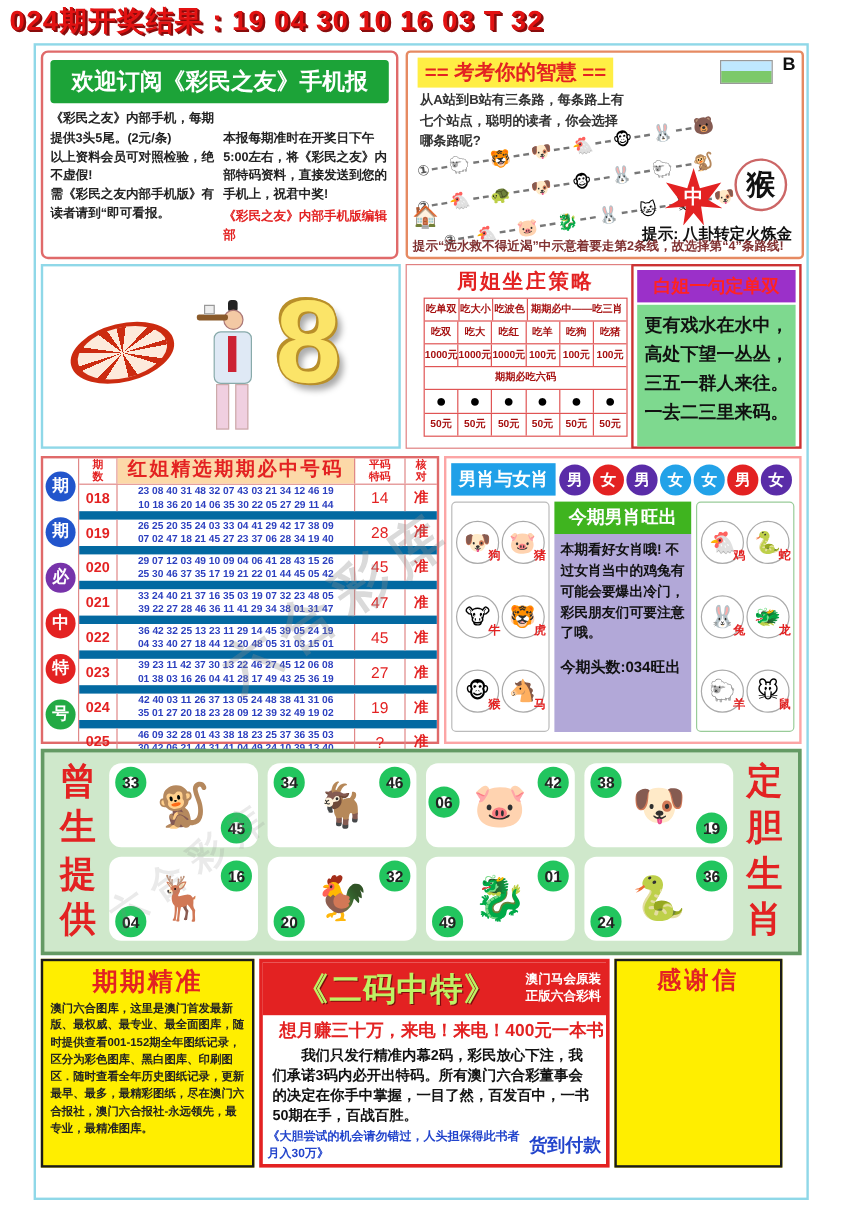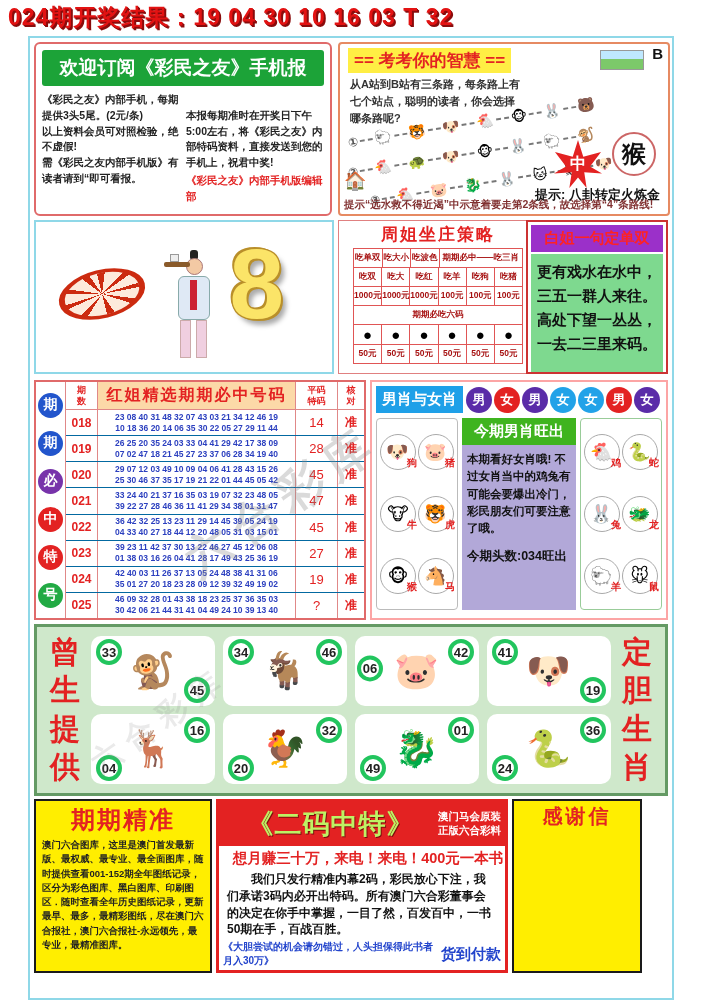--- a/index.html
+++ b/index.html
@@ -84,21 +84,21 @@
   .b-line { font-size:15px; font-weight:bold; color:#111; line-height:1.6; }
 
   
   .ntable { left:4px; top:342px; width:332px; height:240px; border:2px solid #e06a6a; }
   .n-strip { position:absolute; left:0; top:0; width:30px; height:100%; border-right:1px solid #e08888;
     display:flex; flex-direction:column; align-items:center; justify-content:space-around; padding:4px 0; }
   .n-circle { width:25px; height:25px; border-radius:50%; color:#fff; font-weight:bold; font-size:14px;
     display:flex; align-items:center; justify-content:center; }
   .n-main { position:absolute; left:30px; right:0; top:0; bottom:0; display:flex; flex-direction:column; }
   .n-hrow { display:flex; border-bottom:1px solid #e08888; height:28px; }
-  .n-row { display:flex; border-bottom:1px solid #0369a1; flex:1; }
+  .n-row { display:flex; border-bottom:7px solid #0369a1; flex:1; }
   .n-row:last-child { border-bottom:none; }
   .nc { border-right:1px solid #e08888; display:flex; align-items:center; justify-content:center; }
   .nc:last-child { border-right:none; }
   .nc-period { width:32px; color:#e32222; font-weight:bold; font-size:12px; }
   .nc-nums { flex:1; flex-direction:column; justify-content:center; color:#2b3fbf; font-weight:bold;
     font-size:8.5px; line-height:1.3; letter-spacing:0; }
   .nc-special { width:42px; color:#e32222; font-weight:normal; font-size:13px; }
   .nc-check { width:26px; color:#e32222; font-weight:bold; font-size:12px; }
   .nh { font-size:9px; color:#e32222; font-weight:bold; text-align:center; line-height:1.15;
     display:flex; align-items:center; justify-content:center; white-space:pre-line; }
@@ -125,43 +125,43 @@
 
   
   .gpanel { left:4px; top:586px; width:634px; height:172px; background:#cfe8cb; border:3px solid #649a64; }
   .v-label { position:absolute; top:6px; width:40px; display:flex; flex-direction:column; align-items:center;
     color:#e32222; font-weight:bold; font-size:30px; line-height:1.28; }
   .v-left { left:8px; } .v-right { right:8px; }
   .cards { position:absolute; left:54px; right:54px; top:9px; bottom:9px; display:grid;
     grid-template-columns:repeat(4,1fr); grid-template-rows:1fr 1fr; gap:8px; }
   .card { position:relative; background:#fff; border-radius:10px; display:flex; align-items:center; justify-content:center; }
   .card-animal { font-size:36px; line-height:1; }
-  .badge { position:absolute; width:26px; height:26px; background:#fff; border:4px solid #22c55e; border-radius:50%;
+  .badge { position:absolute; width:26px; height:26px; background:#fff; border:8px solid #22c55e; border-radius:50%;
     color:#222; font-weight:bold; font-size:13px; display:flex; align-items:center; justify-content:center; }
   .pos-tl { top:3px; left:5px; } .pos-tr { top:3px; right:5px; }
   .pos-bl { bottom:3px; left:5px; } .pos-br { bottom:3px; right:5px; }
   .pos-ml { top:50%; transform:translateY(-60%); left:2px; }
 
   
   .b-left { left:4px; top:761px; width:178px; height:174px; background:#ffee00; border:2px solid #1a1a1a; padding:3px 6px; }
-  .bl-title { text-align:center; color:#e32222; font-weight:bold; font-size:24px; letter-spacing:2px; }
+  .bl-title { text-align:center; color:#e32222; font-weight:bold; font-size:21px; letter-spacing:2px; }
   .bl-text { font-size:9.5px; font-weight:bold; color:#222; line-height:1.5; margin-top:2px; }
 
   .b-mid { left:186px; top:761px; width:292px; height:174px; background:#fff; border:3px solid #e32222; }
   .bm-banner { background:#e32222; display:flex; align-items:center; padding:2px 4px; height:44px; }
   .bm-big { color:#bef264; font-weight:bold; font-size:27px; letter-spacing:1px; flex:1; text-align:center;
     text-shadow:1px 1px 0 #7a0c0c; }
   .bm-side { color:#fff; font-weight:bold; font-size:10.5px; line-height:1.3; text-align:center; }
   .bm-redline { color:#e32222; font-weight:bold; font-size:14.5px; text-align:center; margin-top:3px;padding-left:12px; }
   .bm-body { padding:3px 8px 0 8px; font-size:12px; font-weight:bold; color:#111; line-height:1.4; text-indent:2em; }
   .bm-bottom { display:flex; align-items:center; gap:4px; padding:2px 4px; }
   .bm-blue { color:#2244cc; font-weight:bold; font-size:10px; flex:1; }
   .bm-cod { color:#2244cc; font-weight:bold; font-size:15px; white-space:nowrap; }
 
-  .b-right { left:482px; top:761px; width:130px; height:174px; background:#ffee00; border:2px solid #1a1a1a; padding:2px 5px; }
+  .b-right { left:482px; top:761px; width:140px; height:174px; background:#ffee00; border:2px solid #1a1a1a; padding:2px 5px; }
   .br-title { text-align:center; color:#e32222; font-weight:bold; font-size:20px; letter-spacing:3px; }
   .br-text { font-size:8.8px; font-weight:bold; color:#222; line-height:1.42; white-space:pre-line; }
 
   .watermark { position:absolute; color:rgba(140,140,140,.32); font-size:46px; font-weight:bold;
     letter-spacing:10px; transform:rotate(-35deg); pointer-events:none; z-index:50; }
   .wm1 { left:170px; top:470px; }
   .wm2 { left:80px; top:700px; font-size:30px; color:rgba(140,140,140,.18); }
 </style>
 </head>
 <body>
@@ -310,22 +310,22 @@
             <div class="z-cell">50元</div>
             <div class="z-cell">50元</div>
           </div>
         </div>
     </div>
 
     <div class="box baijie">
       <div class="b-banner">白姐一句定单双</div>
       <div class="b-body" id="baijie-body">
           <div class="b-line">更有戏水在水中，</div>
+          <div class="b-line">高处下望一丛丛，</div>
           <div class="b-line">三五一群人来往。</div>
-          <div class="b-line">高处下望一丛丛，</div>
           <div class="b-line">一去二三里来码。</div>
         </div>
     </div>
 
     <div class="box ntable">
       <div class="n-strip" id="ntable-strip">
           <div class="n-circle" style="background: rgb(34, 85, 204);">期</div>
           <div class="n-circle" style="background: rgb(34, 85, 204);">期</div>
           <div class="n-circle" style="background: rgb(119, 51, 170);">必</div>
           <div class="n-circle" style="background: rgb(227, 34, 34);">中</div>
@@ -519,21 +519,21 @@
             <div class="badge pos-tl">34</div>
             <div class="badge pos-tr">46</div>
           </div>
           <div class="card">
             <div class="card-animal">🐷</div>
             <div class="badge pos-ml">06</div>
             <div class="badge pos-tr">42</div>
           </div>
           <div class="card">
             <div class="card-animal">🐶</div>
-            <div class="badge pos-tl">41</div>
+            <div class="badge pos-tl">38</div>
             <div class="badge pos-br">19</div>
           </div>
           <div class="card">
             <div class="card-animal">🦌</div>
             <div class="badge pos-bl">04</div>
             <div class="badge pos-tr">16</div>
           </div>
           <div class="card">
             <div class="card-animal">🐓</div>
             <div class="badge pos-bl">20</div>

